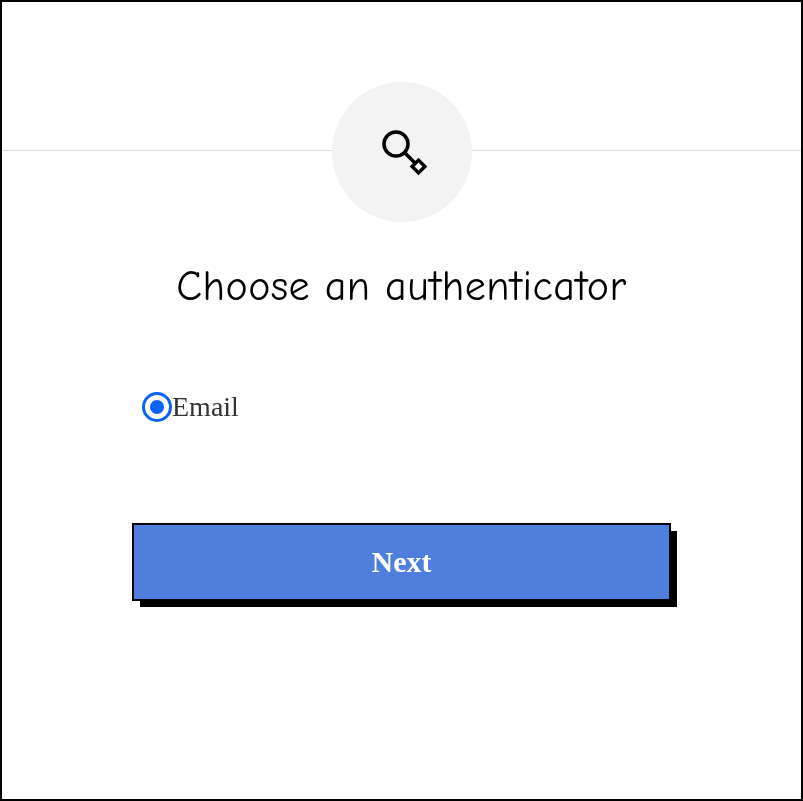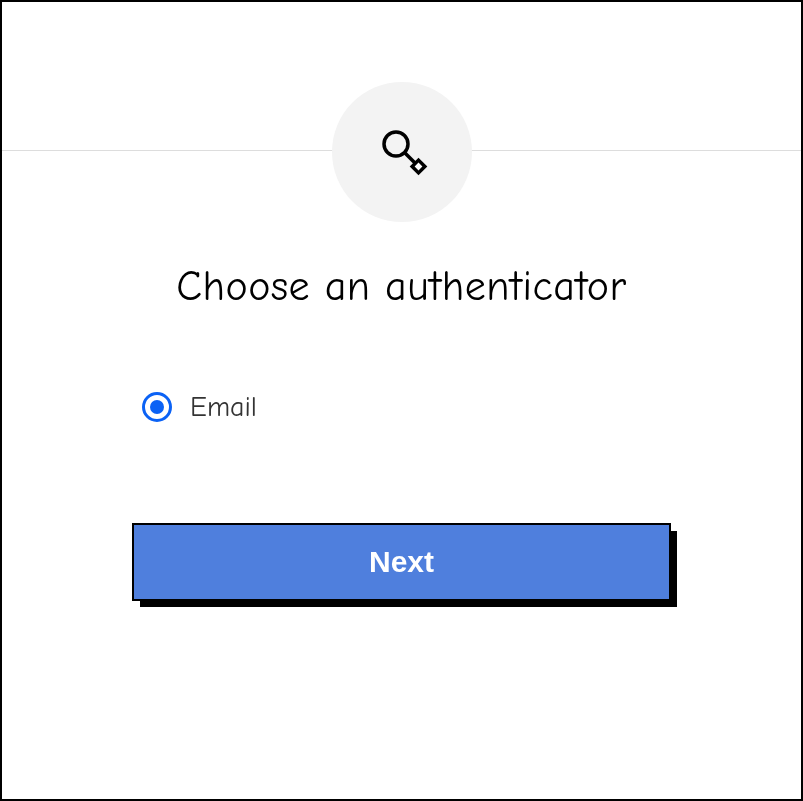--- a/index.html
+++ b/index.html
@@ -51,24 +51,24 @@
       font-size: 42px;
       font-weight: 500;
       color: #000;
       letter-spacing: 0.5px;
       margin-bottom: 80px;
       text-align: center;
     }
     .radio-row {
       display: flex;
       align-items: center;
-      gap: 18px;
       margin-left: 10px;
       margin-bottom: 100px;
       cursor: pointer;
+      font-family: Liberation Serif, serif;
     }
     .radio-outer {
       width: 30px;
       height: 30px;
       border: 3px solid #0b62f5;
       border-radius: 50%;
       display: flex;
       align-items: center;
       justify-content: center;
     }
@@ -95,21 +95,21 @@
       background: #000;
       z-index: 0;
     }
     .next-button {
       position: relative;
       width: 100%;
       height: 78px;
       background: #4f7fdd;
       border: 2px solid #000;
       color: #fff;
-      font-family: Liberation Sans, sans-serif;
+      font-family: Liberation Serif, serif;
       font-size: 30px;
       font-weight: 600;
       cursor: pointer;
       z-index: 1;
     }
   </style>
 </head>
 <body>
 
 <div class="divider-line"></div>

